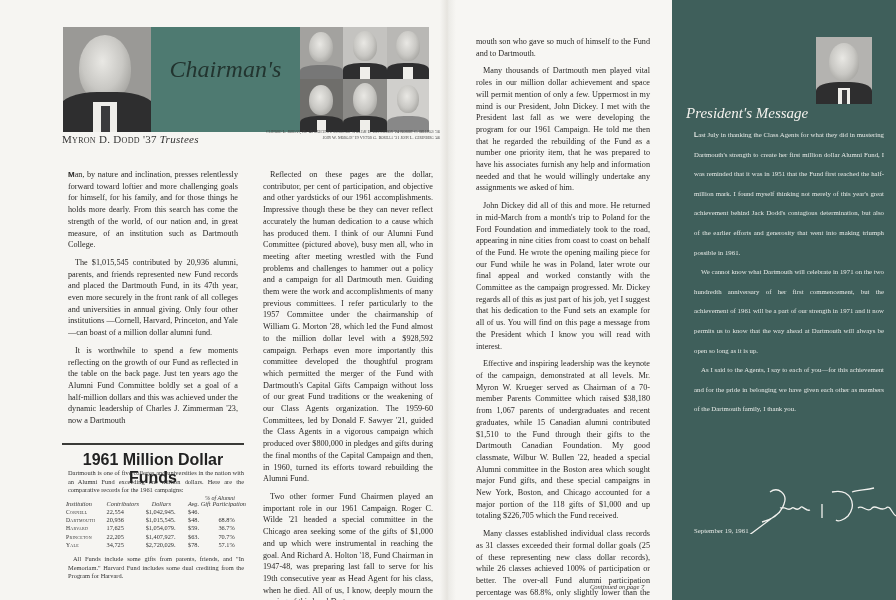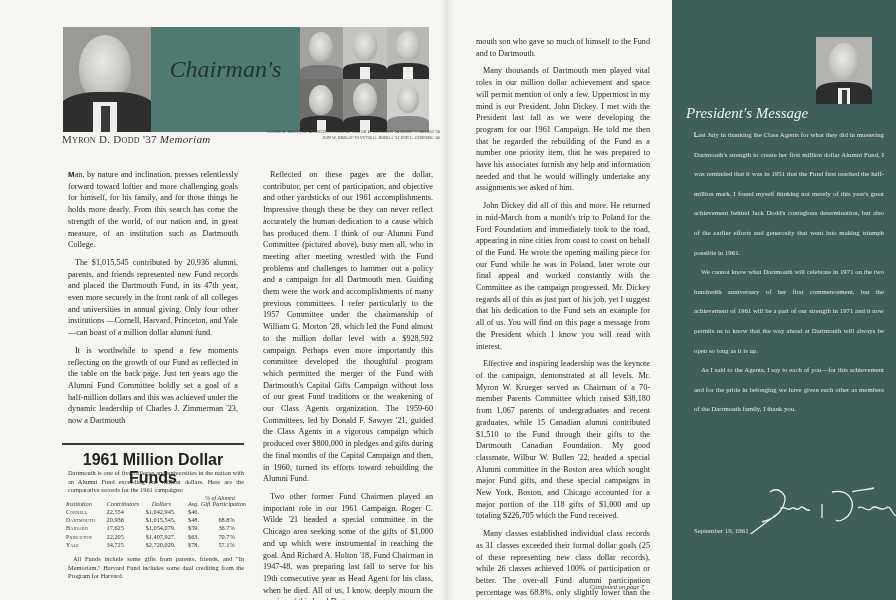--- a/index.html
+++ b/index.html
@@ -93,21 +93,21 @@
   <div class="face" style="left:10px;top:4px;width:24px;height:32px;"></div>
   <div class="suit" style="left:0;width:44px;height:16px;"></div>
   <div class="shirt" style="left:17px;width:10px;height:12px;"></div>
 </div>
 <div class="photo" style="left:387px;top:79px;width:42px;height:53px;background:#d0cfcc;">
   <div class="face" style="left:10px;top:6px;width:22px;height:28px;"></div>
   <div class="suit" style="left:0;width:42px;height:16px;background:#888;"></div>
 </div>
 
 <div class="caption-main">
-  <span class="sc">Myron D. Dodd</span><span> '37 </span><span class="it">Memoriam</span>
+  <span class="sc">Myron D. Dodd</span><span> '37 </span><span class="it">Trustees</span>
 </div>
 <div class="caption-members">
   <div>Clifford L. Jordan, Jr. '45 Executive Secretary   William E. Hutchinson '24   Robert C. Billings '36</div>
   <div>John W. Morgan '19   Victor G. Borella '31   John L. Gerenberg '46</div>
 </div>
 
 <div class="col" style="left:62px;top:163px;width:182px;">
   <p class="first"><span class="dropcap">M</span><span>an, by nature and inclination, presses relentlessly forward toward loftier and more challenging goals for himself, for his family, and for those things he holds more dearly. From this search has come the strength of the world, of our nation and, in great measure, of an institution such as Dartmouth College.</span></p>
   <p>The $1,015,545 contributed by 20,936 alumni, parents, and friends represented new Fund records and placed the Dartmouth Fund, in its 47th year, even more securely in the front rank of all colleges and universities in annual giving. Only four other institutions —Cornell, Harvard, Princeton, and Yale—can boast of a million dollar alumni fund.</p>
   <p>It is worthwhile to spend a few moments reflecting on the growth of our Fund as reflected in the table on the back page. Just ten years ago the Alumni Fund Committee boldly set a goal of a half-million dollars and this was achieved under the dynamic leadership of Charles J. Zimmerman '23, now a Dartmouth</p>

